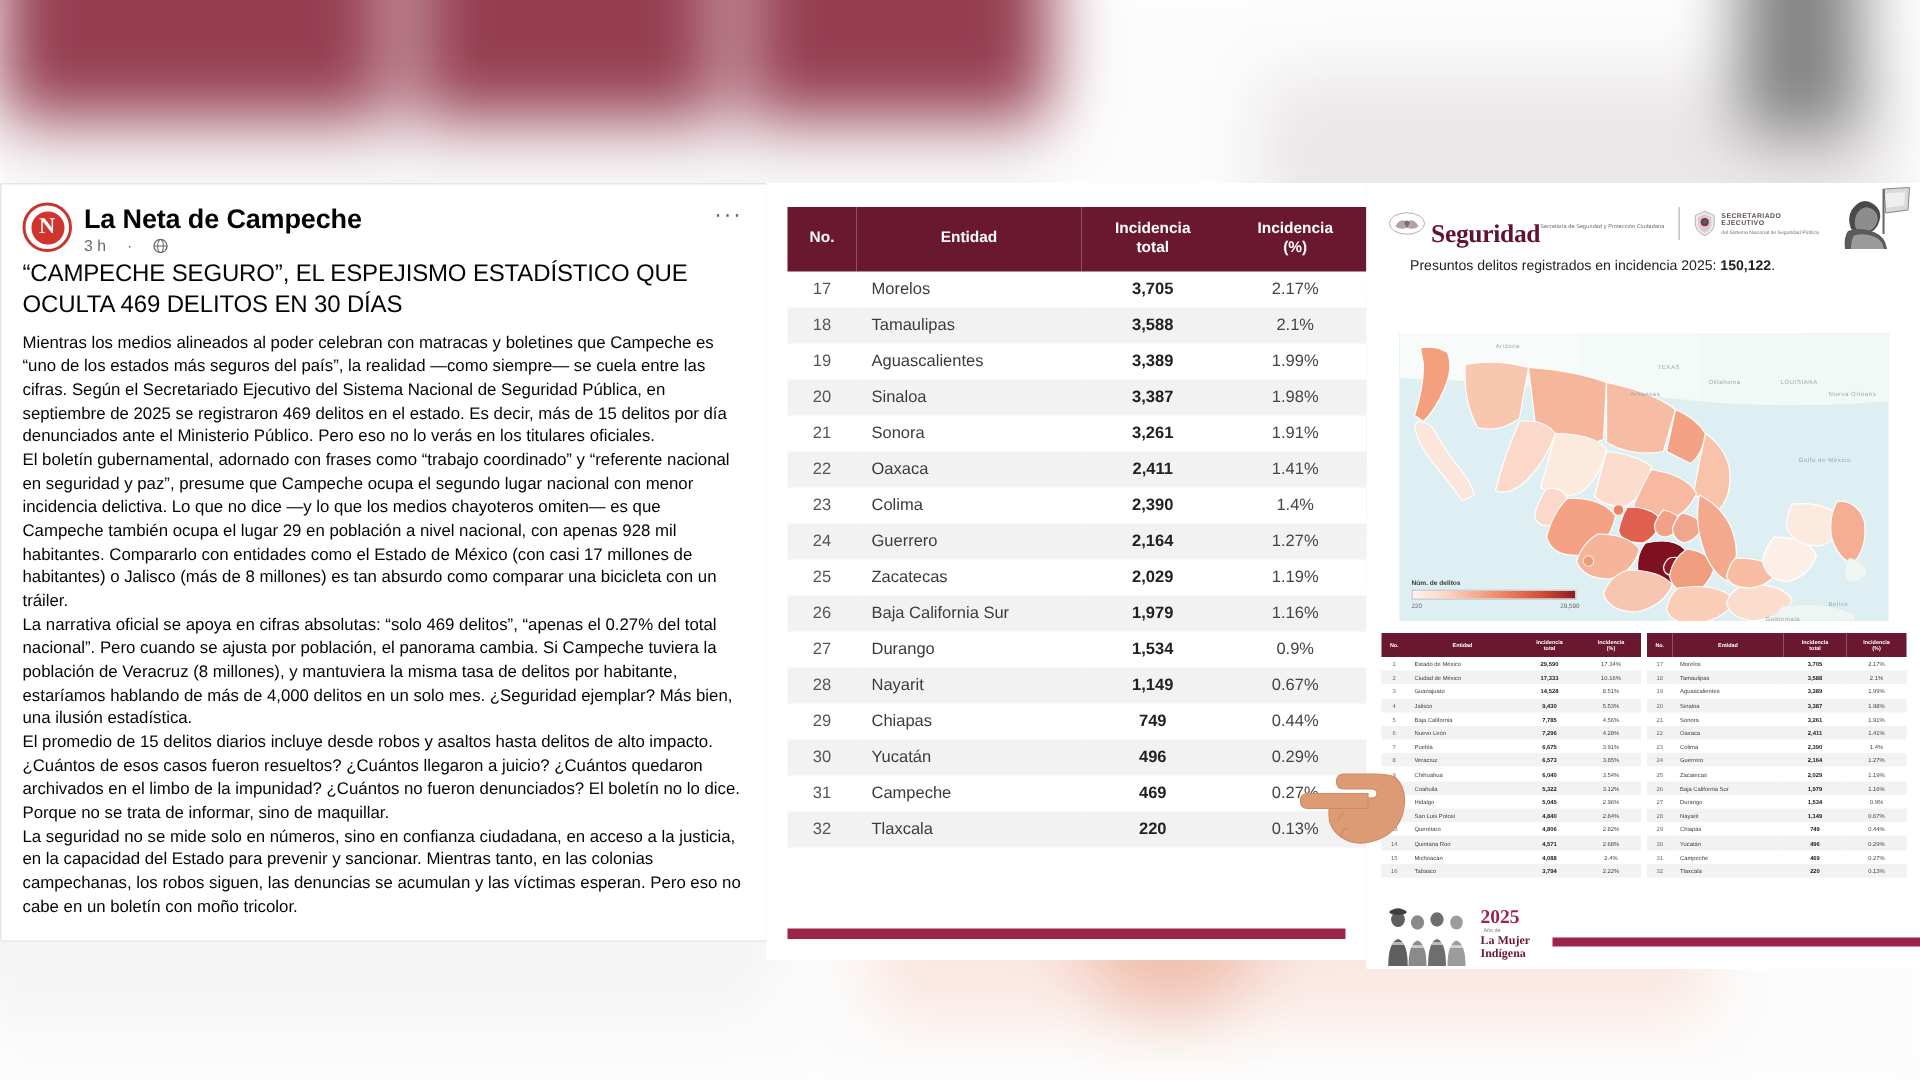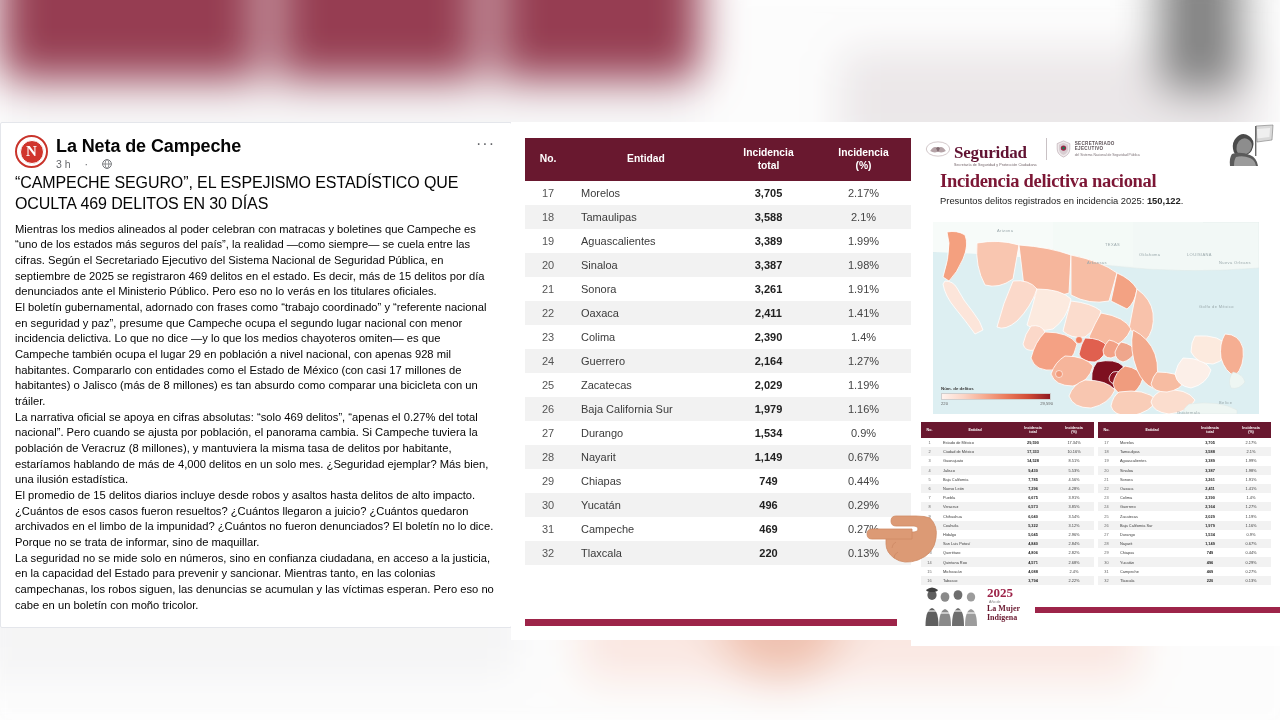--- a/index.html
+++ b/index.html
@@ -93,21 +93,21 @@
 
   
   .info-panel {
     position:absolute; left:911px; top:122px; width:369px; height:524px;
     background:#ffffff; overflow:hidden;
   }
   .info-topbar { position:relative; height:46px; padding:8px 10px 0 14px; display:flex; align-items:center; }
   .gov-eagle {
     width:26px; height:18px; flex:0 0 auto; opacity:0.85;
   }
-  .gov-word { display:flex; flex-direction:column; margin-left:3px;margin-top:12px; }
+  .gov-word { display:flex; flex-direction:row; margin-left:3px;margin-top:12px; }
   .gov-word-main {
     font-family:"Liberation Serif", serif; font-weight:bold;
     font-size:17px; color:#611232; line-height:1; letter-spacing:-0.2px;
   }
   .gov-word-sub { font-size:3.6px; color:#6b5b60; margin-top:2px; letter-spacing:0.1px; }
   .gov-div { width:1px; height:22px; background:#c9c2c5; margin:0 9px; }
   .sec-exec { display:flex; align-items:center; gap:4px; }
   .sec-shield { width:15px; height:18px; }
   .sec-text { display:flex; flex-direction:column; }
   .sec-t1 { font-size:4.6px; font-weight:bold; color:#5d5257; letter-spacing:0.3px; }
@@ -145,21 +145,21 @@
   .mini-table thead th.m-ent { width:74px; }
   .mini-table thead th.m-tot { width:42px; }
   .mini-table thead th.m-pct { width:40px; }
   .mini-table tbody td { padding:2.1px 1px; font-size:3.9px; color:#3c3c3c; }
   .mini-table tbody tr:nth-child(even) { background:#f2f2f2; }
   .mini-table td.m-no  { text-align:center; color:#666; }
   .mini-table td.m-ent { text-align:left; padding-left:5px; }
   .mini-table td.m-tot { text-align:center; font-weight:bold; color:#1e1e1e; }
   .mini-table td.m-pct { text-align:center; }
 
-  .info-footer { position:absolute; left:0; bottom:18px; width:100%; height:46px; }
+  .info-footer { position:absolute; left:0; bottom:0; width:100%; height:46px; }
   .footer-women { position:absolute; left:12px; top:2px; width:62px; height:42px; }
   .footer-2025 {
     position:absolute; left:76px; top:4px;
     font-family:"Liberation Serif", serif; font-weight:bold;
     font-size:13px; color:#9d2449; line-height:1;
   }
   .footer-anio { position:absolute; left:78px; top:18px; font-size:3.6px; color:#7a7a7a; }
   .footer-mujer {
     position:absolute; left:76px; top:23px;
     font-family:"Liberation Serif", serif; font-weight:bold;
@@ -378,21 +378,20 @@
           <path d="M31 5 L44 4 L43.4 13 L31.5 14.5 Z" fill="#efefef"></path>
           <rect x="29" y="2" width="1.4" height="30" fill="#6a6a6a"></rect>
           <path d="M10 14 q6 -7 13 -2 q6 4 4 11 q-2 8 -10 9 q-9 1 -10 -7 q-1 -7 3 -11Z" fill="#4a4a4a"></path>
           <path d="M13 17 q5 -5 10 -1 q4 3 2.5 8 q-2 6 -8 6.5 q-7 0.5 -7 -5.5 q0 -5 2.5 -8Z" fill="#8d8d8d"></path>
           <path d="M6 30 q8 -3 18 1 q7 3 8 11 l-28 0 q-1 -8 2 -12Z" fill="#5a5a5a"></path>
           <path d="M10 33 q7 -2 14 1 q5 2 6 8 l-22 0 q0 -6 2 -9Z" fill="#9b9b9b"></path>
         </svg>
       </span>
     </div>
 
-    <div class="info-title">Incidencia delictiva nacional</div>
     <div class="info-sub">
       <span>Presuntos delitos registrados en incidencia 2025: </span><b>150,122</b><span>.</span>
     </div>
 
     <div class="map-wrap">
       <svg viewBox="0 0 326 192" width="326" height="192">
         <rect x="0" y="0" width="326" height="192" fill="#ddeff2"></rect>
 
         <path d="M0 0 H326 V46 Q250 52 180 44 Q120 38 60 30 Q26 26 0 30 Z" fill="#f2f8f6" stroke="#dfe9e7" stroke-width="0.5"></path>
         <path d="M0 0 H120 V38 Q60 32 0 30 Z" fill="#f7fbf9"></path>

